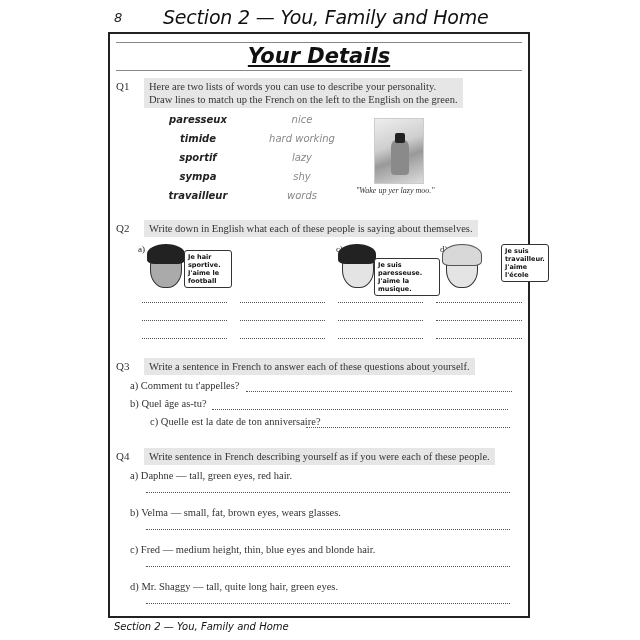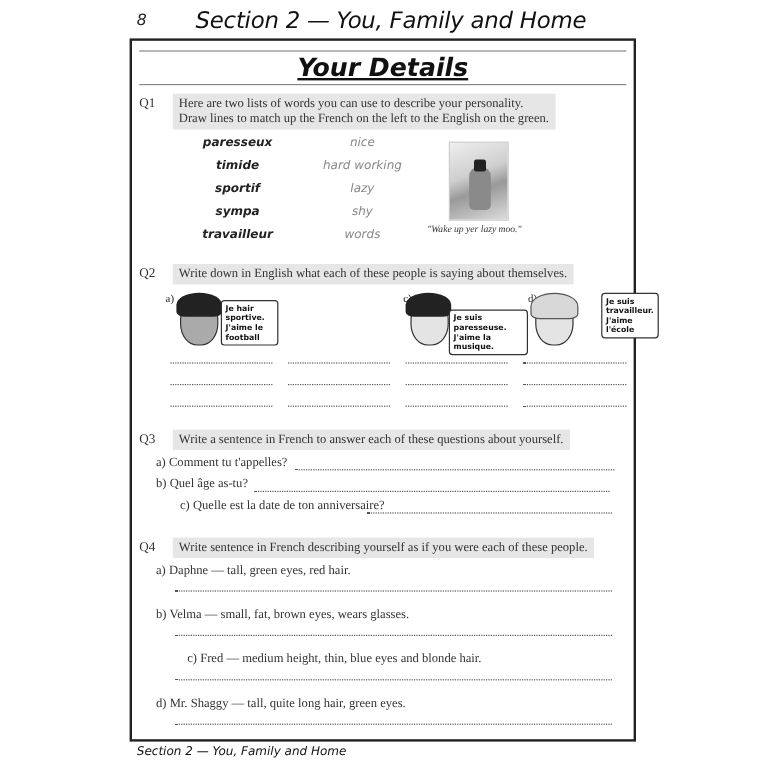--- a/index.html
+++ b/index.html
@@ -130,21 +130,21 @@
   <div class="sub" style="left:20px; top:436px;">
     <span>a)</span>
     <span>Daphne — tall, green eyes, red hair.</span>
   </div>
   <div class="dots" style="left:36px; width:364px; top:458px;"></div>
   <div class="sub" style="left:20px; top:473px;">
     <span>b)</span>
     <span>Velma — small, fat, brown eyes, wears glasses.</span>
   </div>
   <div class="dots" style="left:36px; width:364px; top:495px;"></div>
-  <div class="sub" style="left:20px; top:510px;margin-left:26px;">
+  <div class="sub" style="left:20px; top:510px;">
     <span>c)</span>
     <span>Fred — medium height, thin, blue eyes and blonde hair.</span>
   </div>
   <div class="dots" style="left:36px; width:364px; top:532px;"></div>
   <div class="sub" style="left:20px; top:547px;">
     <span>d)</span>
     <span>Mr. Shaggy — tall, quite long hair, green eyes.</span>
   </div>
   <div class="dots" style="left:36px; width:364px; top:569px;"></div>
 </div>

